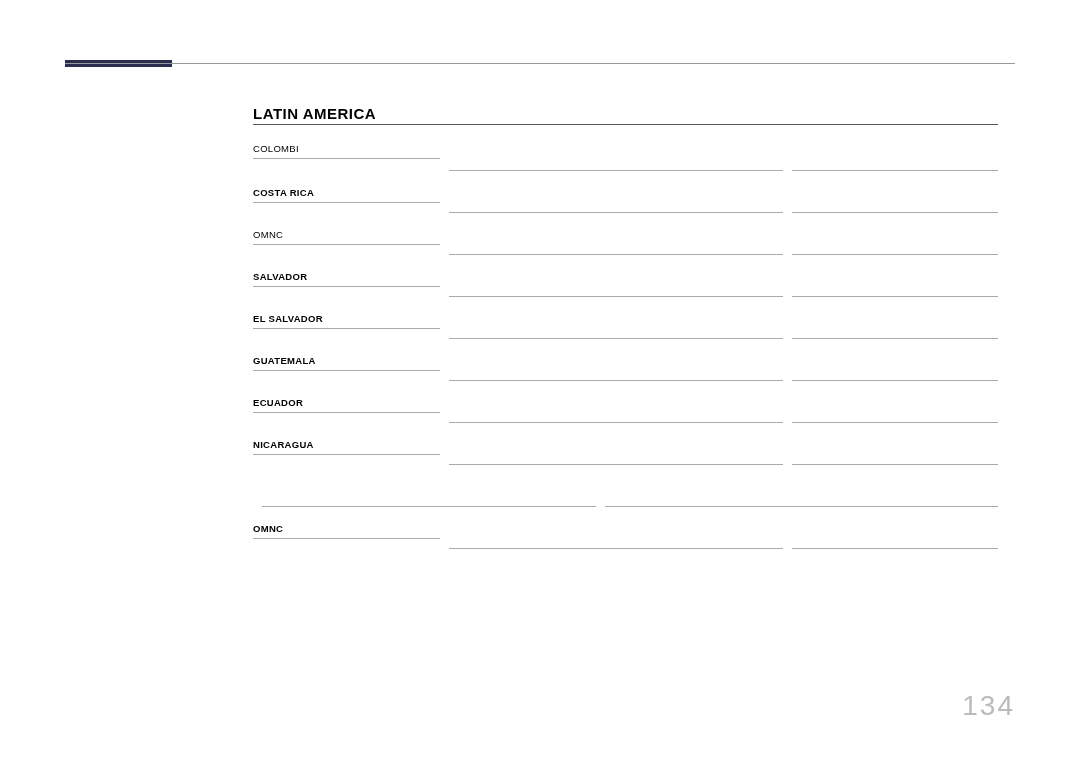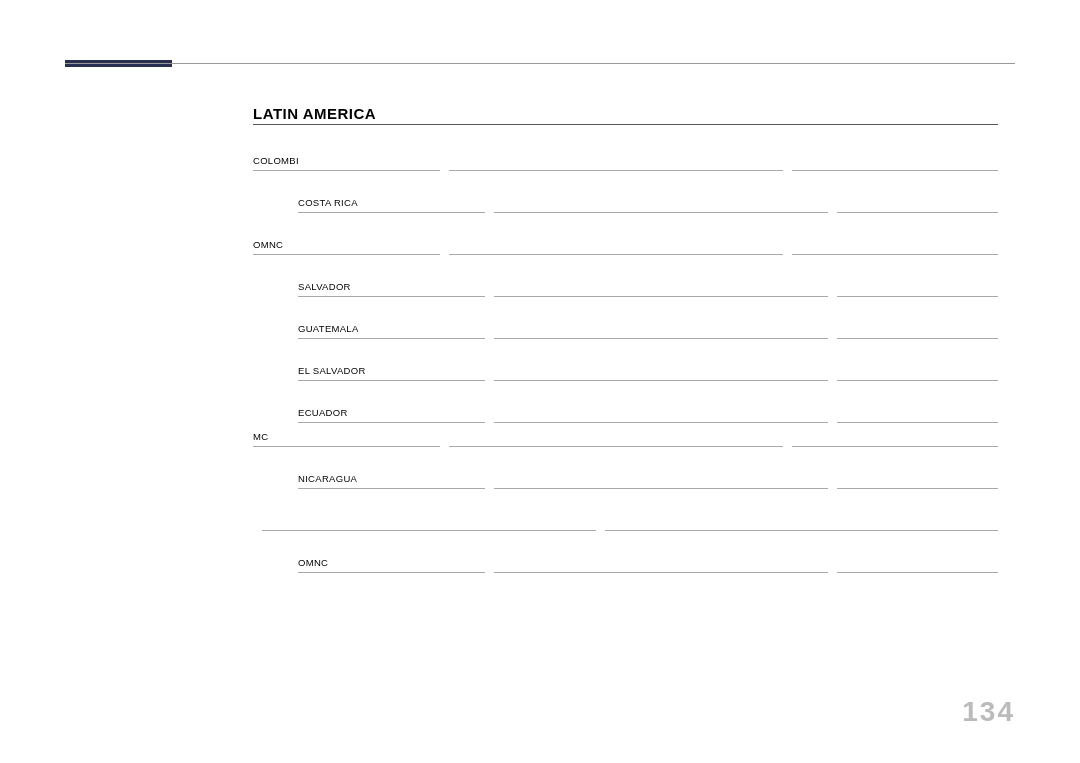--- a/index.html
+++ b/index.html
@@ -57,21 +57,21 @@
       border-bottom: 1.5px solid #555;
       margin-bottom: 0;
     }
 
     .table {
       width: 100%;
     }
 
     .row {
       display: flex;
-      align-items: flex-end;
+      align-items: center;
     }
 
     .cell-left {
       width: 187px;
       border-bottom: 0.5px solid #aaa;
       padding: 5px 0 4px 0;
       min-height: 16px;
       font-size: 9.5px;
       color: #000;
       letter-spacing: 0.3px;
@@ -87,22 +87,21 @@
       flex: 1;
       border-bottom: 0.5px solid #aaa;
       min-height: 16px;
     }
 
     .cell-gap {
       width: 9px;
     }
 
     .bold {
-      font-weight: normal;
-      margin-left: 45px;
+      font-weight: bold;
     }
 
     .normal {
       font-weight: normal;
     }
 
     
     .h-tall .cell-mid,
     .h-tall .cell-right {
       min-height: 46px;
@@ -121,25 +120,25 @@
       min-height: 24px;
     }
 
     .h-vshort .cell-mid,
     .h-vshort .cell-right {
       min-height: 20px;
     }
 
     .page-number {
       position: absolute;
-      bottom: 35px;
+      bottom: 41px;
       right: 65px;
       font-size: 28px;
       color: #bbb;
-      font-weight: bold;
+      font-weight: normal;
       letter-spacing: 2px;
     }
   </style>
 </head>
 <body>
 
 <div class="page-container">
   <div class="top-accent"></div>
   <div class="top-rule"></div>
 
@@ -170,42 +169,35 @@
           <div class="cell-right"></div>
         </div>
         <div class="row h-med">
           <div class="cell-left bold">SALVADOR</div>
           <div class="cell-gap"></div>
           <div class="cell-mid"></div>
           <div class="cell-gap"></div>
           <div class="cell-right"></div>
         </div>
         <div class="row h-med">
+          <div class="cell-left bold">EL SALVADOR</div>
+          <div class="cell-gap"></div>
+          <div class="cell-mid"></div>
+          <div class="cell-gap"></div>
+          <div class="cell-right"></div>
+        </div>
+        <div class="row h-med">
           <div class="cell-left bold">GUATEMALA</div>
           <div class="cell-gap"></div>
           <div class="cell-mid"></div>
           <div class="cell-gap"></div>
           <div class="cell-right"></div>
         </div>
         <div class="row h-med">
-          <div class="cell-left bold">EL SALVADOR</div>
-          <div class="cell-gap"></div>
-          <div class="cell-mid"></div>
-          <div class="cell-gap"></div>
-          <div class="cell-right"></div>
-        </div>
-        <div class="row h-med">
           <div class="cell-left bold">ECUADOR</div>
-          <div class="cell-gap"></div>
-          <div class="cell-mid"></div>
-          <div class="cell-gap"></div>
-          <div class="cell-right"></div>
-        </div>
-        <div class="row h-short">
-          <div class="cell-left normal">MC</div>
           <div class="cell-gap"></div>
           <div class="cell-mid"></div>
           <div class="cell-gap"></div>
           <div class="cell-right"></div>
         </div>
         <div class="row h-med">
           <div class="cell-left bold">NICARAGUA</div>
           <div class="cell-gap"></div>
           <div class="cell-mid"></div>
           <div class="cell-gap"></div>

